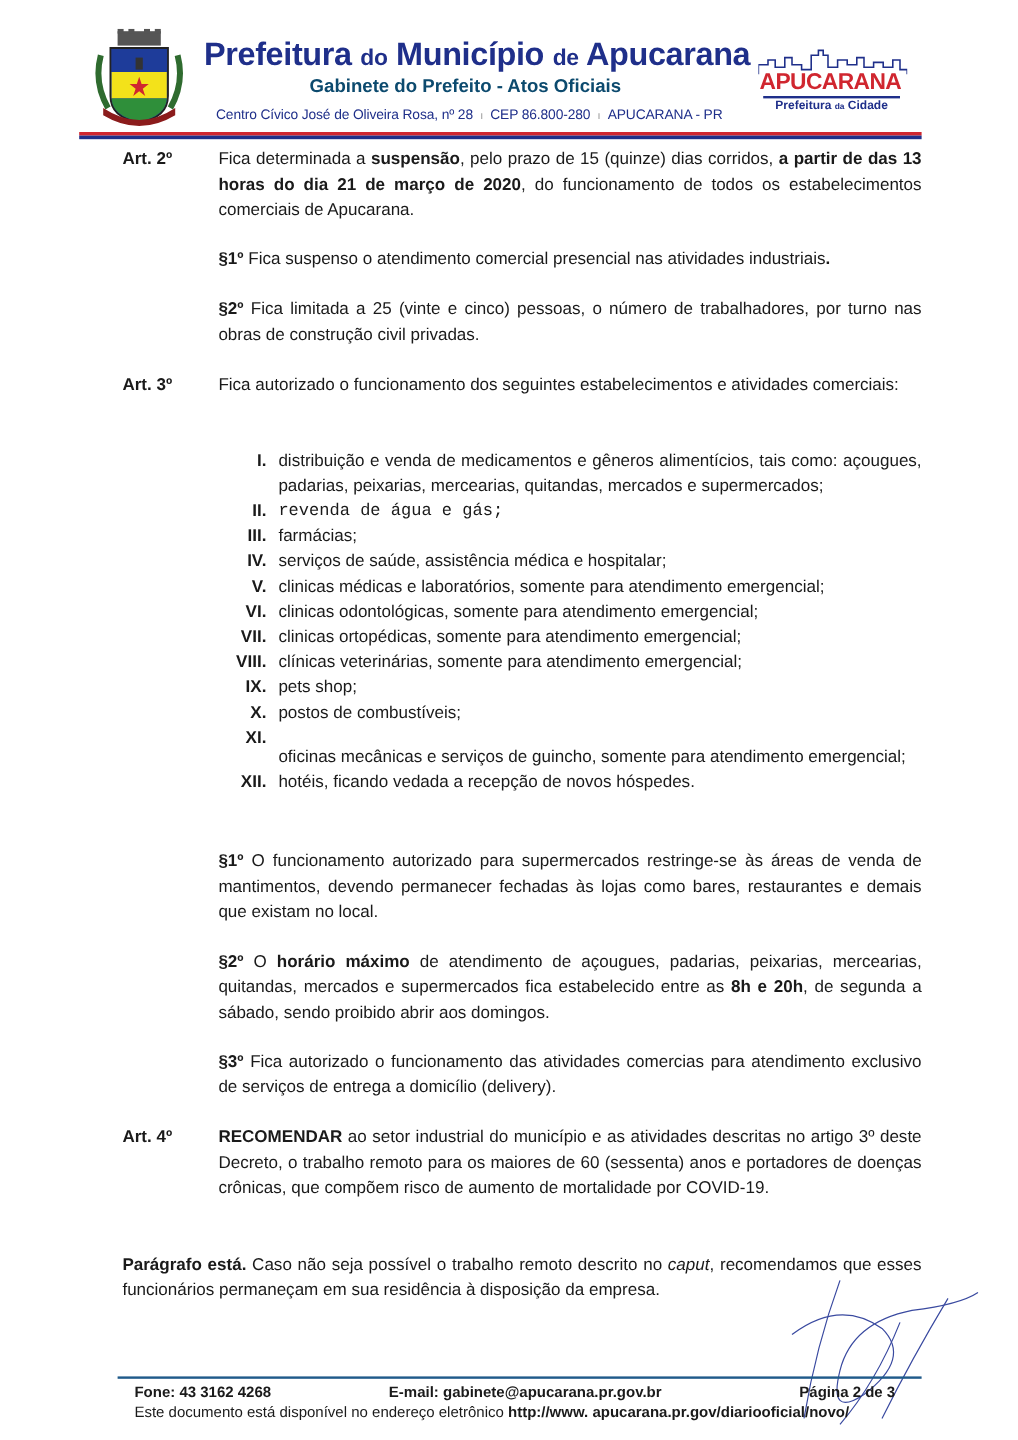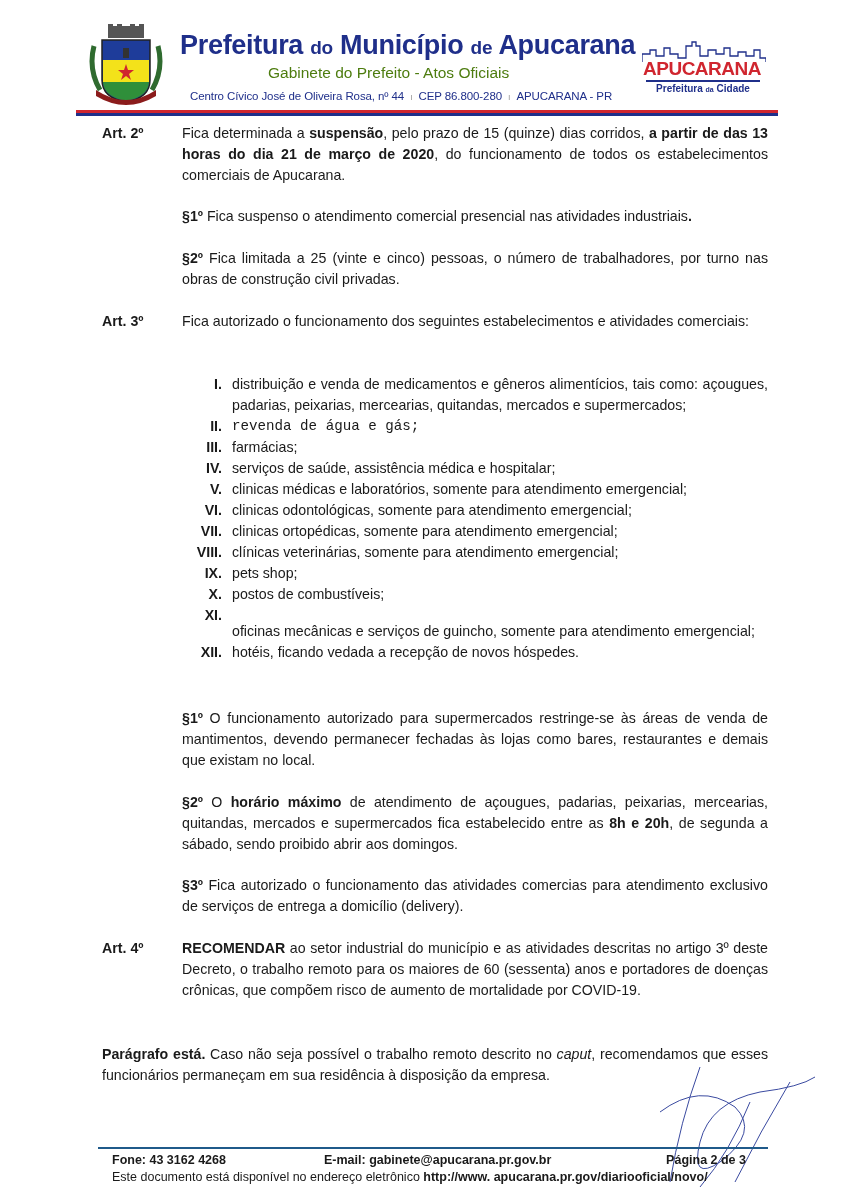--- a/index.html
+++ b/index.html
@@ -1,25 +1,25 @@
 <!DOCTYPE html>
 <html><head>
 <meta charset="utf-8">
 <style>
   html, body { margin: 0; padding: 0; background: #ffffff; }
   body { width: 848px; height: 1200px; position: relative; overflow: hidden;
          font-family: "Liberation Sans", sans-serif; color: #1a1a1a; }
 
   
-  .header { position: absolute; left: 10px; top: 0; width: 703px; height: 120px; }
+  .header { position: absolute; left: 0; top: 0; width: 703px; height: 120px; }
   .coat { position: absolute; left: 76px; top: 24px; width: 80px; height: 84px; }
   .title { position: absolute; left: 170px; top: 30px; font-weight: bold; color: #1f2f8a;
            font-size: 27px; letter-spacing: -0.3px; white-space: nowrap; }
   .title .small { font-size: 19px; }
-  .subtitle { position: absolute; left: 258px; top: 64px; font-weight: normal; color: #4d7c0f;
+  .subtitle { position: absolute; left: 258px; top: 64px; font-weight: bold; color: #0c4a6e;
               font-size: 15.5px; white-space: nowrap; }
   .address { position: absolute; left: 180px; top: 90px; color: #1f2f8a; font-size: 11.5px;
              white-space: nowrap; letter-spacing: -0.1px; }
   .address .sep { color: #999; margin: 0 6px; font-size: 9px; }
   .stripe { position: absolute; left: 66px; top: 110px; width: 702px; height: 6px; }
   .stripe .red { height: 3px; background: #d0262f; }
   .stripe .blue { height: 3px; background: #1f2f8a; }
   .logo { position: absolute; left: 628px; top: 40px; width: 130px; height: 58px; }
   .logo .skyline { position: absolute; left: 4px; top: 0; width: 124px; height: 22px; }
   .logo .name { position: absolute; left: 0; top: 18px; width: 128px; text-align: center;
@@ -80,21 +80,21 @@
 
   <div class="title">
     <span>Prefeitura</span>
     <span class="small">do</span>
     <span>Município</span>
     <span class="small">de</span>
     <span>Apucarana</span>
   </div>
   <div class="subtitle">Gabinete do Prefeito - Atos Oficiais</div>
   <div class="address">
-    <span>Centro Cívico José de Oliveira Rosa, nº 44</span><span class="sep">ı</span><span>CEP 86.800-280</span><span class="sep">ı</span><span>APUCARANA - PR</span>
+    <span>Centro Cívico José de Oliveira Rosa, nº 28</span><span class="sep">ı</span><span>CEP 86.800-280</span><span class="sep">ı</span><span>APUCARANA - PR</span>
   </div>
 
   <div class="logo">
     <svg class="skyline" viewBox="0 0 124 22">
       <path d="M0 22 V14 H8 V10 H14 V16 H22 V8 H28 V14 H36 V18 H44 V6 H50 V2 H54 V6 H58 V16 H66 V10 H74 V14 H82 V8 H88 V16 H96 V12 H104 V16 H112 V10 H118 V18 H124 V22" stroke="#1f2f8a" stroke-width="1.3" fill="none"></path>
     </svg>
     <div class="name">APUCARANA</div>
     <div class="bar"></div>
     <div class="tag">
       <span>Prefeitura</span>

